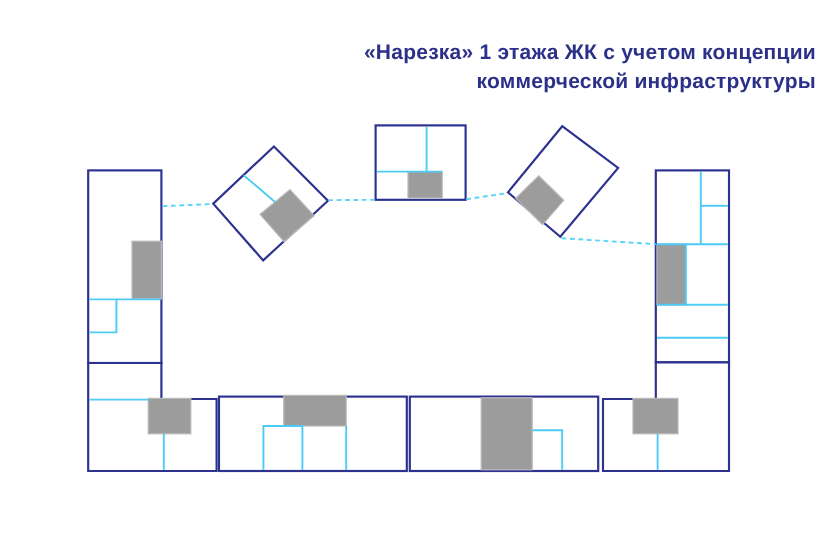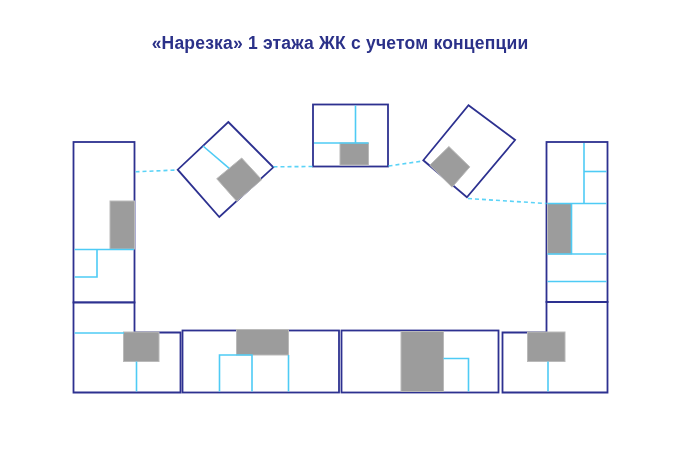--- a/index.html
+++ b/index.html
@@ -16,40 +16,41 @@
     position:relative;
     width:680px;height:453px;
     background:var(--background);
     font-family:"Liberation Sans", sans-serif;
     overflow:hidden;
     margin:0 auto;
   }
   .title{
     position:absolute;
     top:31px;left:0;width:680px;
-    text-align:center;
+    text-align:right;
     color:var(--title-color);
     font-size:17.5px;
     font-weight:700;
     letter-spacing:0.2px;
     line-height:24px;
   }
   svg{position:absolute;left:0;top:0;}
   .nv{fill:#ffffff;stroke:var(--navy);stroke-width:1.8;stroke-linejoin:miter;}
   .gy{fill:var(--gray);stroke:var(--gray-edge);stroke-width:1;}
   .cy{fill:none;stroke:var(--cyan);stroke-width:1.6;}
   .dash{fill:none;stroke:var(--cyan-dash);stroke-width:1.6;stroke-dasharray:4 3;}
 </style>
 </head>
 <body>
 
 <div class="stage">
 
   <div class="title">
     <div>«Нарезка» 1 этажа ЖК с учетом концепции</div>
+    <div>коммерческой инфраструктуры</div>
   </div>
 
   <svg width="680" height="453" viewBox="0 0 680 453">
 
     <g>
       <rect class="nv" x="73.5" y="142" width="61" height="160.5"></rect>
       <path class="nv" d="M73.5,302.5 L73.5,392.5 L180.5,392.5 L180.5,332.5 L134.5,332.5 L134.5,302.5 Z"></path>
       <rect class="gy" x="110" y="201" width="24.5" height="48"></rect>
       <rect class="gy" x="123.5" y="332" width="35.5" height="29.5"></rect>
       <line class="cy" x1="74.5" y1="249.5" x2="134" y2="249.5"></line>

